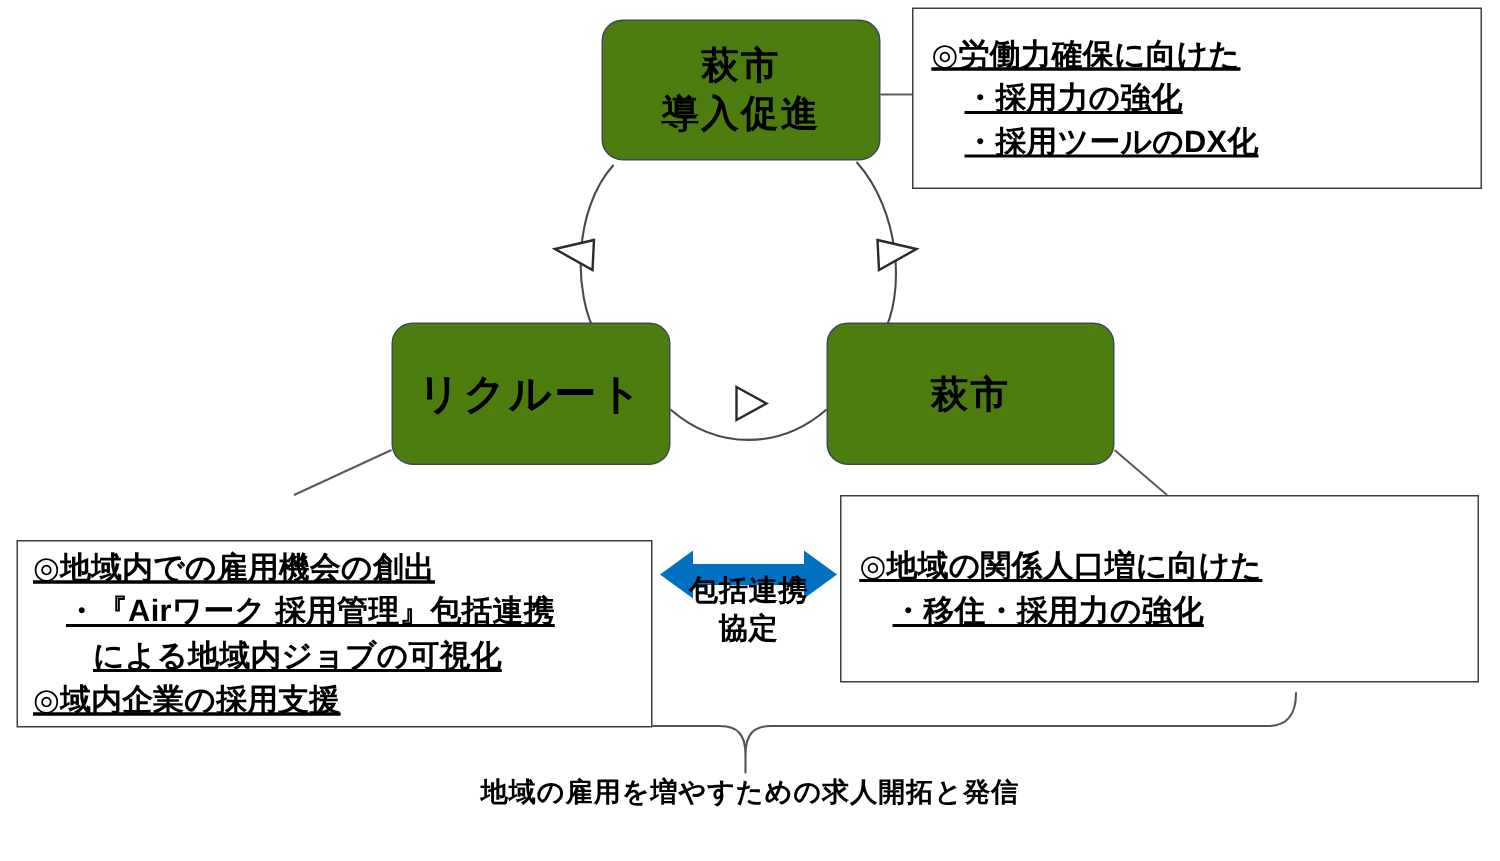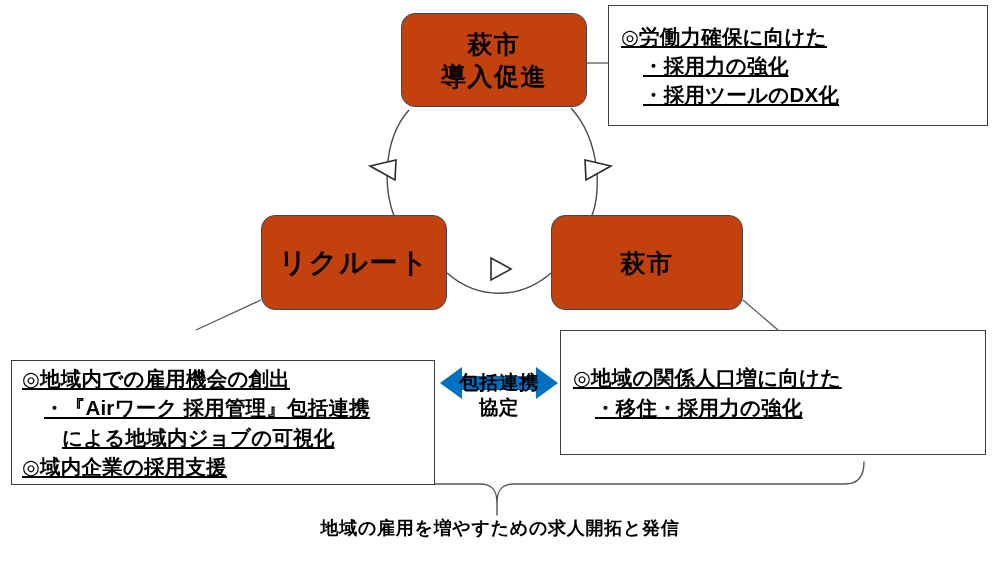--- a/index.html
+++ b/index.html
@@ -23,21 +23,21 @@
     top: 0;
     width: 1000px;
     height: 574px;
     pointer-events: none;
   }
 
   
   .node {
     position: absolute;
     box-sizing: border-box;
-    background: #c2410c;
+    background: #4d7c0f;
     border: 1.4px solid #3a4a5a;
     border-radius: 14px;
     display: flex;
     flex-direction: column;
     align-items: center;
     justify-content: center;
     text-align: center;
     font-weight: bold;
     letter-spacing: 0.06em;
     line-height: 1.28;
@@ -81,21 +81,21 @@
     position: absolute;
     left: 440px;
     top: 362px;
     width: 118px;
     height: 105px;
     display: flex;
     flex-direction: column;
     align-items: center;
   }
   #agreement-label {
-    margin-top: 8px;
+    margin-top: 20px;
     font-size: 19.5px;
     font-weight: bold;
     line-height: 1.3;
     text-align: center;
     letter-spacing: 0.02em;
   }
 
   
   #bottom-caption {
     position: absolute;

